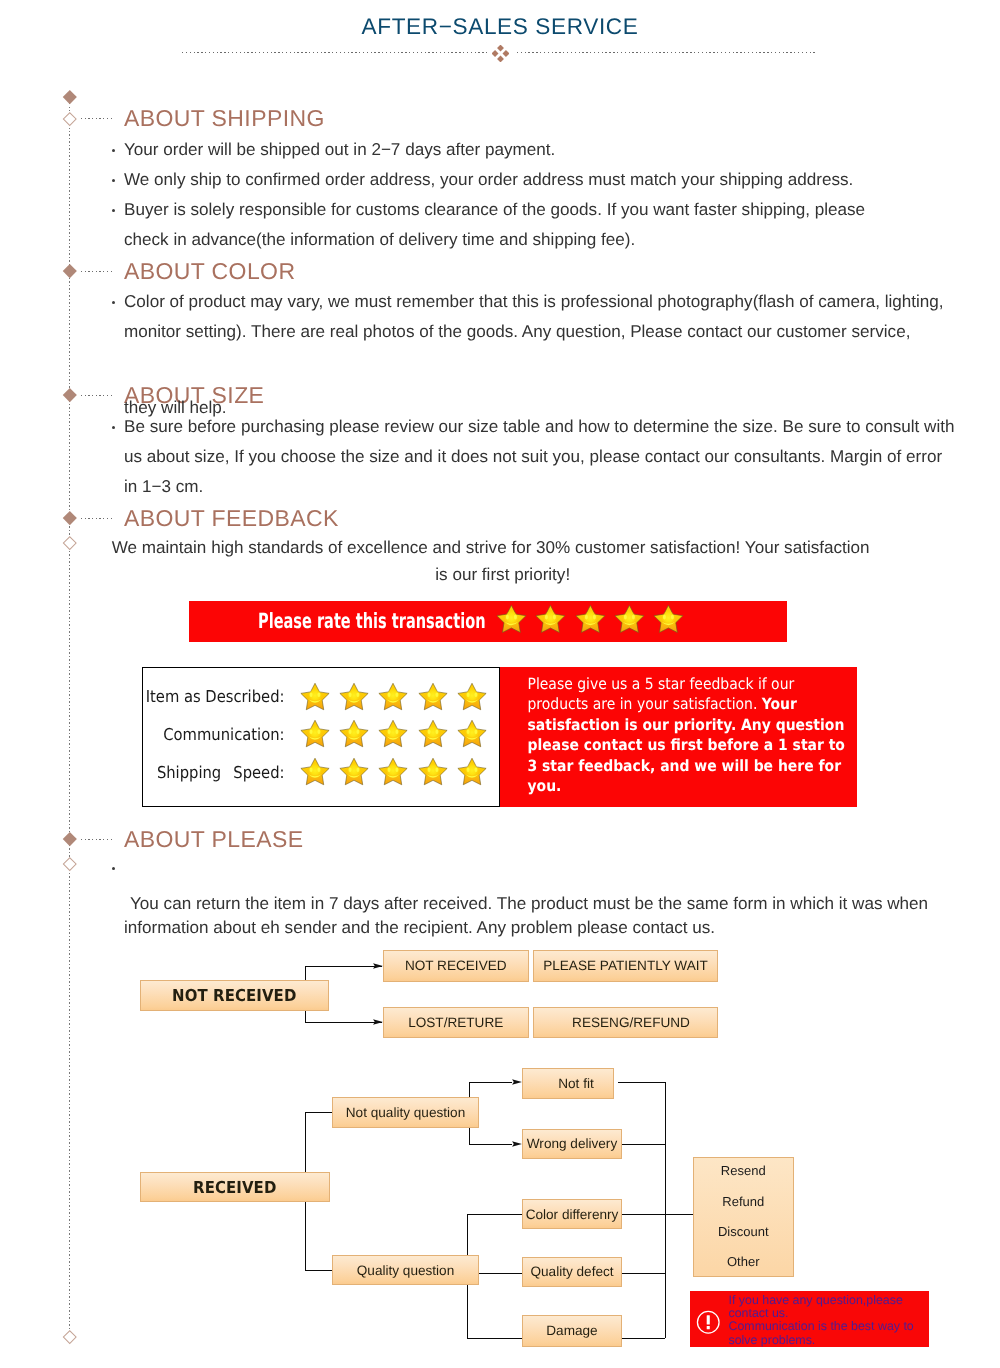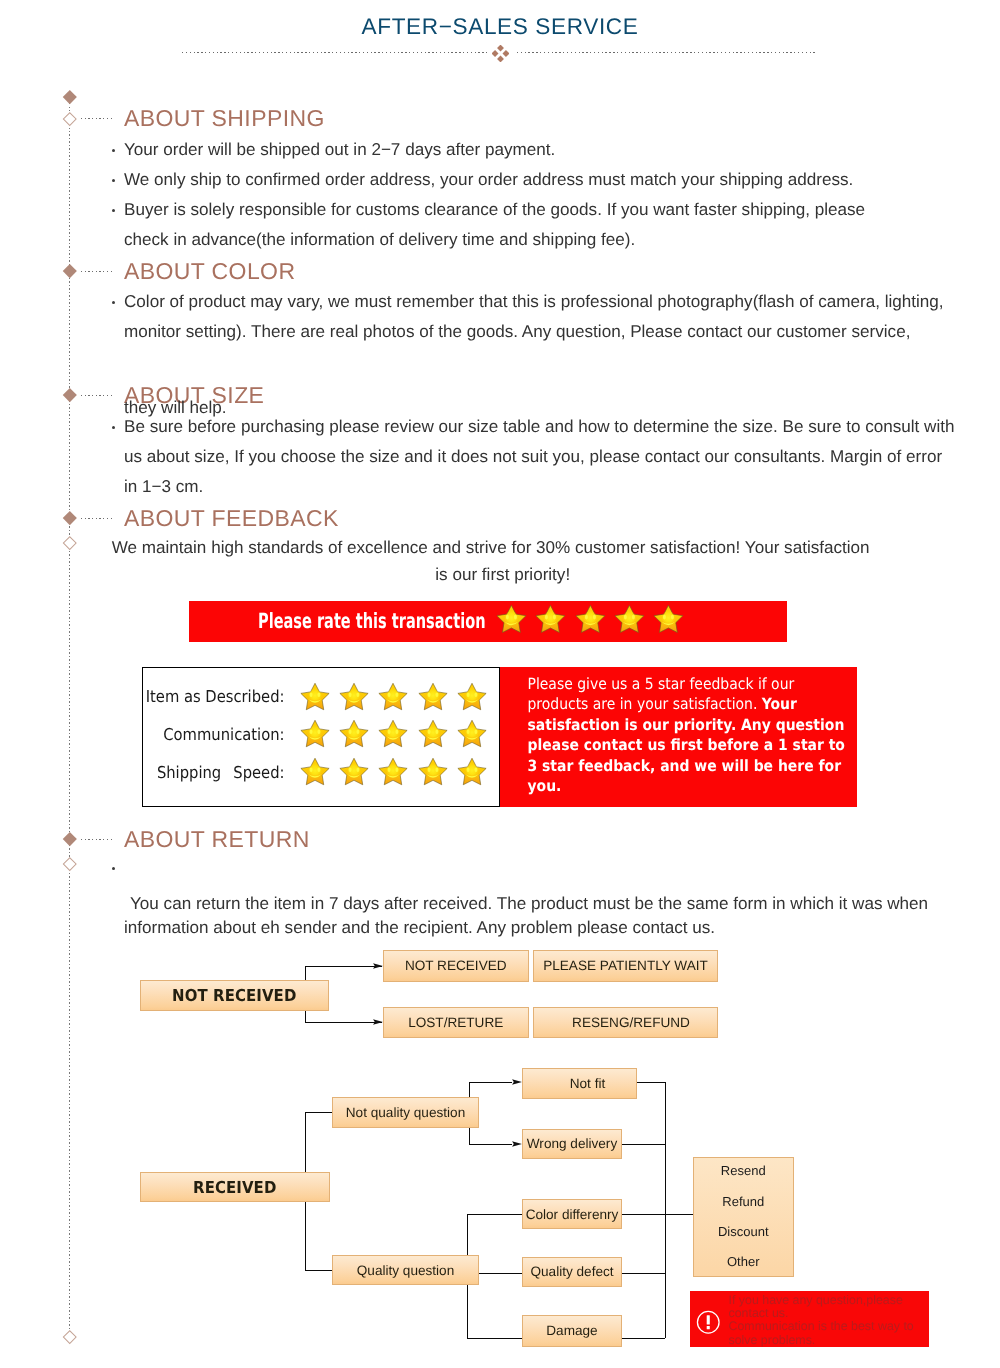--- a/index.html
+++ b/index.html
@@ -54,21 +54,21 @@
       background:linear-gradient(180deg,#fdead1 0%,#fde0bd 35%,#fcd19a 88%,#fbcb8f 100%);
       display:flex;align-items:center;justify-content:center;
       font-size:13.6px;color:#231f10;}
   .box.grad{background:linear-gradient(180deg,#fde6c6 0%,#fcd6a6 100%);}
   .box.big{font-size:16.6px;font-weight:bold;font-family:"DejaVu Sans Condensed","DejaVu Sans",sans-serif;letter-spacing:0.1px;}
   .ln{position:absolute;background:#0a0a0a;}
   .lnh{height:1px;}
   .lnv{width:1px;}
 
   .note{position:absolute;left:689.5px;top:1290.5px;width:239px;height:56.5px;background:#f90707;}
-  .note-txt{position:absolute;left:728.5px;top:1294px;width:205px;font-size:12.4px;color:#b91c1c;
+  .note-txt{position:absolute;left:728.5px;top:1294px;width:205px;font-size:12.4px;color:#4c1d95;
       line-height:13.2px;}
   .note-ico{position:absolute;left:695.8px;top:1309.7px;width:24.5px;height:24.5px;line-height:0;}
 </style>
 </head>
 <body>
 
 <div id="page">
     <div class="hdr-title">AFTER−SALES SERVICE</div>
     <div class="hdr-rule"></div>
     <div style="position: absolute; left: 487px; top: 44px; width: 28px; height: 20px; background: rgb(255, 255, 255);"></div>
@@ -92,21 +92,21 @@
     <div class="dia-f" style="left: 65.1px; top: 390.2px;"></div>
     <div class="lead" style="left: 81px; top: 395px; width: 31.5px;"></div>
     <div class="h2" style="left: 124px; top: 382px;">ABOUT SIZE</div>
     <div class="dia-f" style="left: 65.1px; top: 513.2px;"></div>
     <div class="dia-o" style="left: 65.2px; top: 537.65px;"></div>
     <div class="lead" style="left: 81px; top: 518px; width: 31.5px;"></div>
     <div class="h2" style="left: 124px; top: 504.5px;">ABOUT FEEDBACK</div>
     <div class="dia-f" style="left: 65.1px; top: 834.2px;"></div>
     <div class="dia-o" style="left: 65.2px; top: 858.65px;"></div>
     <div class="lead" style="left: 81px; top: 839px; width: 31.5px;"></div>
-    <div class="h2" style="left: 124px; top: 825.5px;">ABOUT RETURN</div>
+    <div class="h2" style="left: 124px; top: 825.5px;">ABOUT PLEASE</div>
     <div class="bullet" style="left: 112.2px; top: 148.9px;"></div>
     <div class="bodyline" style="left: 124px; top: 139.5px;">Your order will be shipped out in 2−7 days after payment.</div>
     <div class="bullet" style="left: 112.2px; top: 178.9px;"></div>
     <div class="bodyline" style="left: 124px; top: 169.5px;">We only ship to confirmed order address, your order address must match your shipping address.</div>
     <div class="bullet" style="left: 112.2px; top: 208.9px;"></div>
     <div class="bodyline" style="left: 124px; top: 199.5px;">Buyer is solely responsible for customs clearance of the goods. If you want faster shipping, please</div>
     <div class="bodyline" style="left: 124px; top: 229.5px;">check in advance(the information of delivery time and shipping fee).</div>
     <div class="bullet" style="left: 112.2px; top: 301.4px;"></div>
     <div class="bodyline" style="left: 124px; top: 292px;">Color of product may vary, we must remember that this is professional photography(flash of camera, lighting,</div>
     <div class="bodyline" style="left: 124px; top: 322px;">monitor setting). There are real photos of the goods. Any question, Please contact our customer service,</div>
@@ -616,21 +616,21 @@
     <div class="ln lnv" style="left: 664.8px; top: 1081.5px; height: 256.5px;"></div>
     <div class="ln lnh" style="left: 618px; top: 1081.5px; width: 46.8px;"></div>
     <div class="ln lnh" style="left: 618px; top: 1144px; width: 46.8px;"></div>
     <div class="ln lnh" style="left: 618px; top: 1214px; width: 46.8px;"></div>
     <div class="ln lnh" style="left: 618px; top: 1272.5px; width: 46.8px;"></div>
     <div class="ln lnh" style="left: 618px; top: 1338px; width: 46.8px;"></div>
     <div class="ln lnh" style="left: 664.8px; top: 1214px; width: 31.2px;"></div>
     <div class="box big" style="left: 140px; top: 1172px; width: 189.5px; height: 30px;">RECEIVED</div>
     <div class="box" style="left: 332px; top: 1097px; width: 147px; height: 30.5px;">Not quality question</div>
     <div class="box" style="left: 332px; top: 1255px; width: 147px; height: 30px;">Quality question</div>
-    <div class="box" style="left: 522px; top: 1068px; width: 115px; height: 30.5px; padding-left: 16px;">Not fit</div>
+    <div class="box" style="left: 522px; top: 1068px; width: 92px; height: 30.5px; padding-left: 16px;">Not fit</div>
     <div class="box" style="left: 522px; top: 1128.5px; width: 100px; height: 30px;">Wrong delivery</div>
     <div class="box" style="left: 522px; top: 1199px; width: 100px; height: 30px;">Color differenry</div>
     <div class="box" style="left: 522px; top: 1256.5px; width: 100px; height: 30px;">Quality defect</div>
     <div class="box" style="left: 522px; top: 1314.5px; width: 100px; height: 32px;">Damage</div>
     <div style="position: absolute; left: 511.5px; top: 1078.9px; width: 10px; height: 6.2px; line-height: 0;"><svg width="10" height="6.2" viewBox="0 0 40 25">
         <path d="M0 1.5 L40 12.5 L0 23.5 L7 12.5 Z" fill="#111"></path>
       </svg></div>
     <div style="position: absolute; left: 511.5px; top: 1141.4px; width: 10px; height: 6.2px; line-height: 0;"><svg width="10" height="6.2" viewBox="0 0 40 25">
         <path d="M0 1.5 L40 12.5 L0 23.5 L7 12.5 Z" fill="#111"></path>
       </svg></div>

